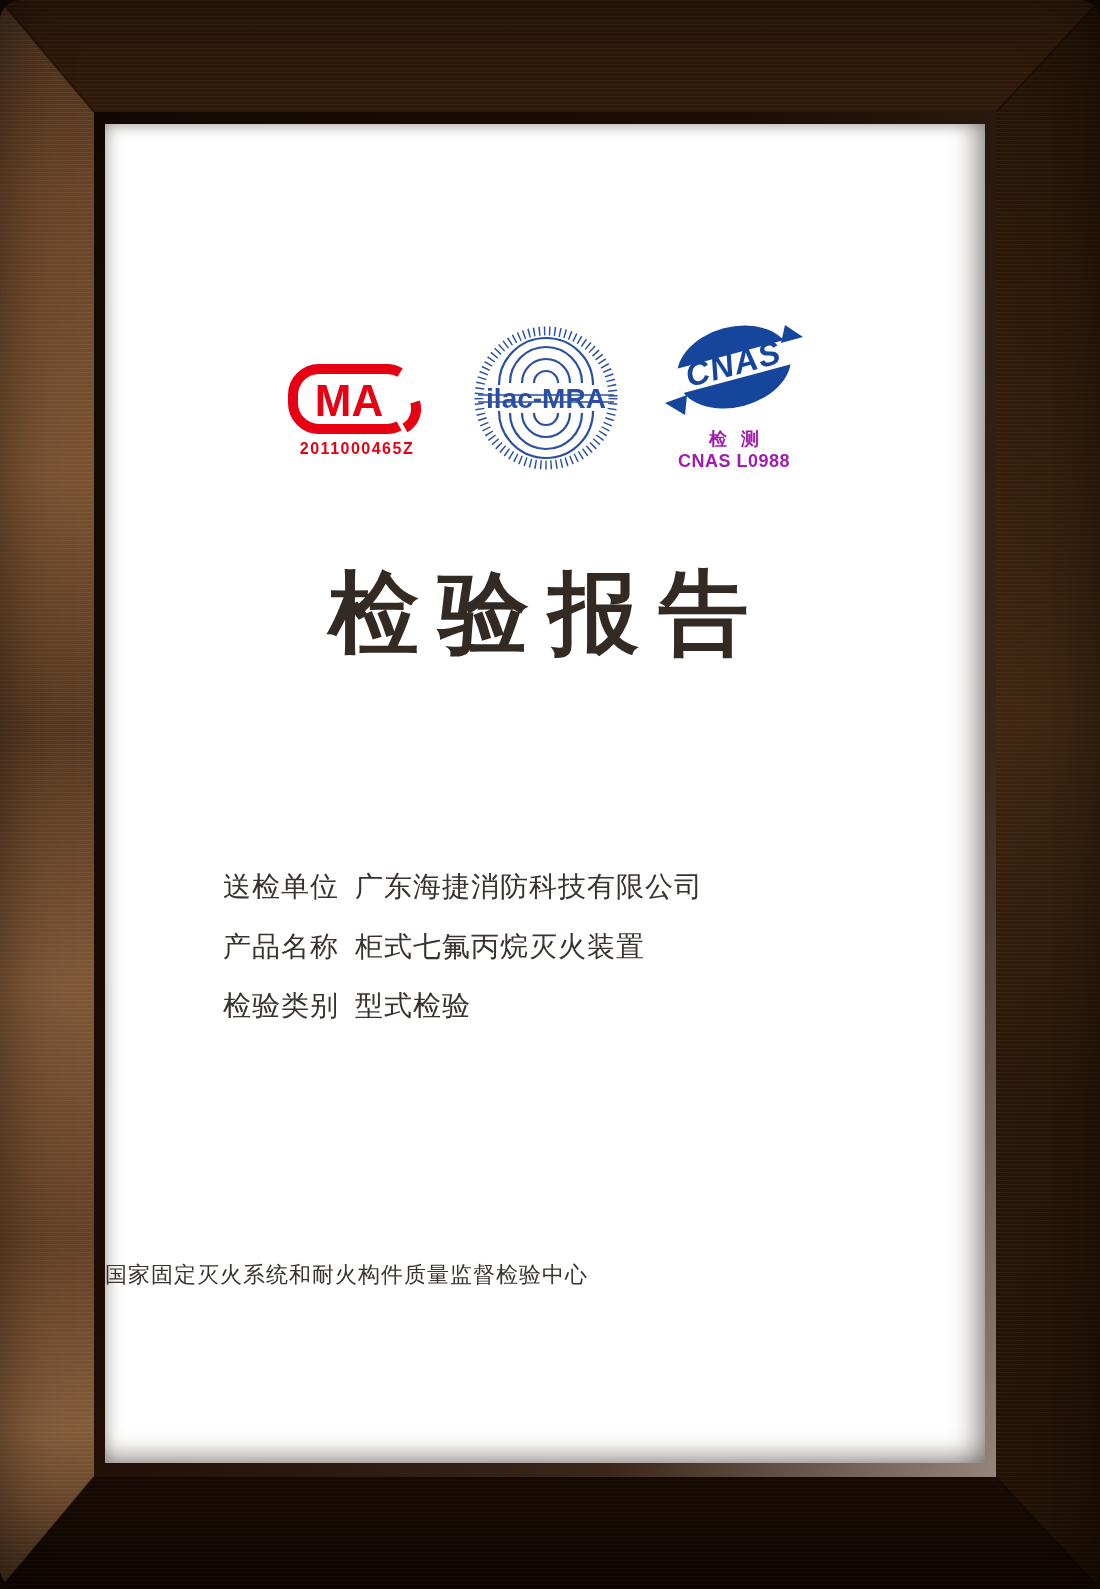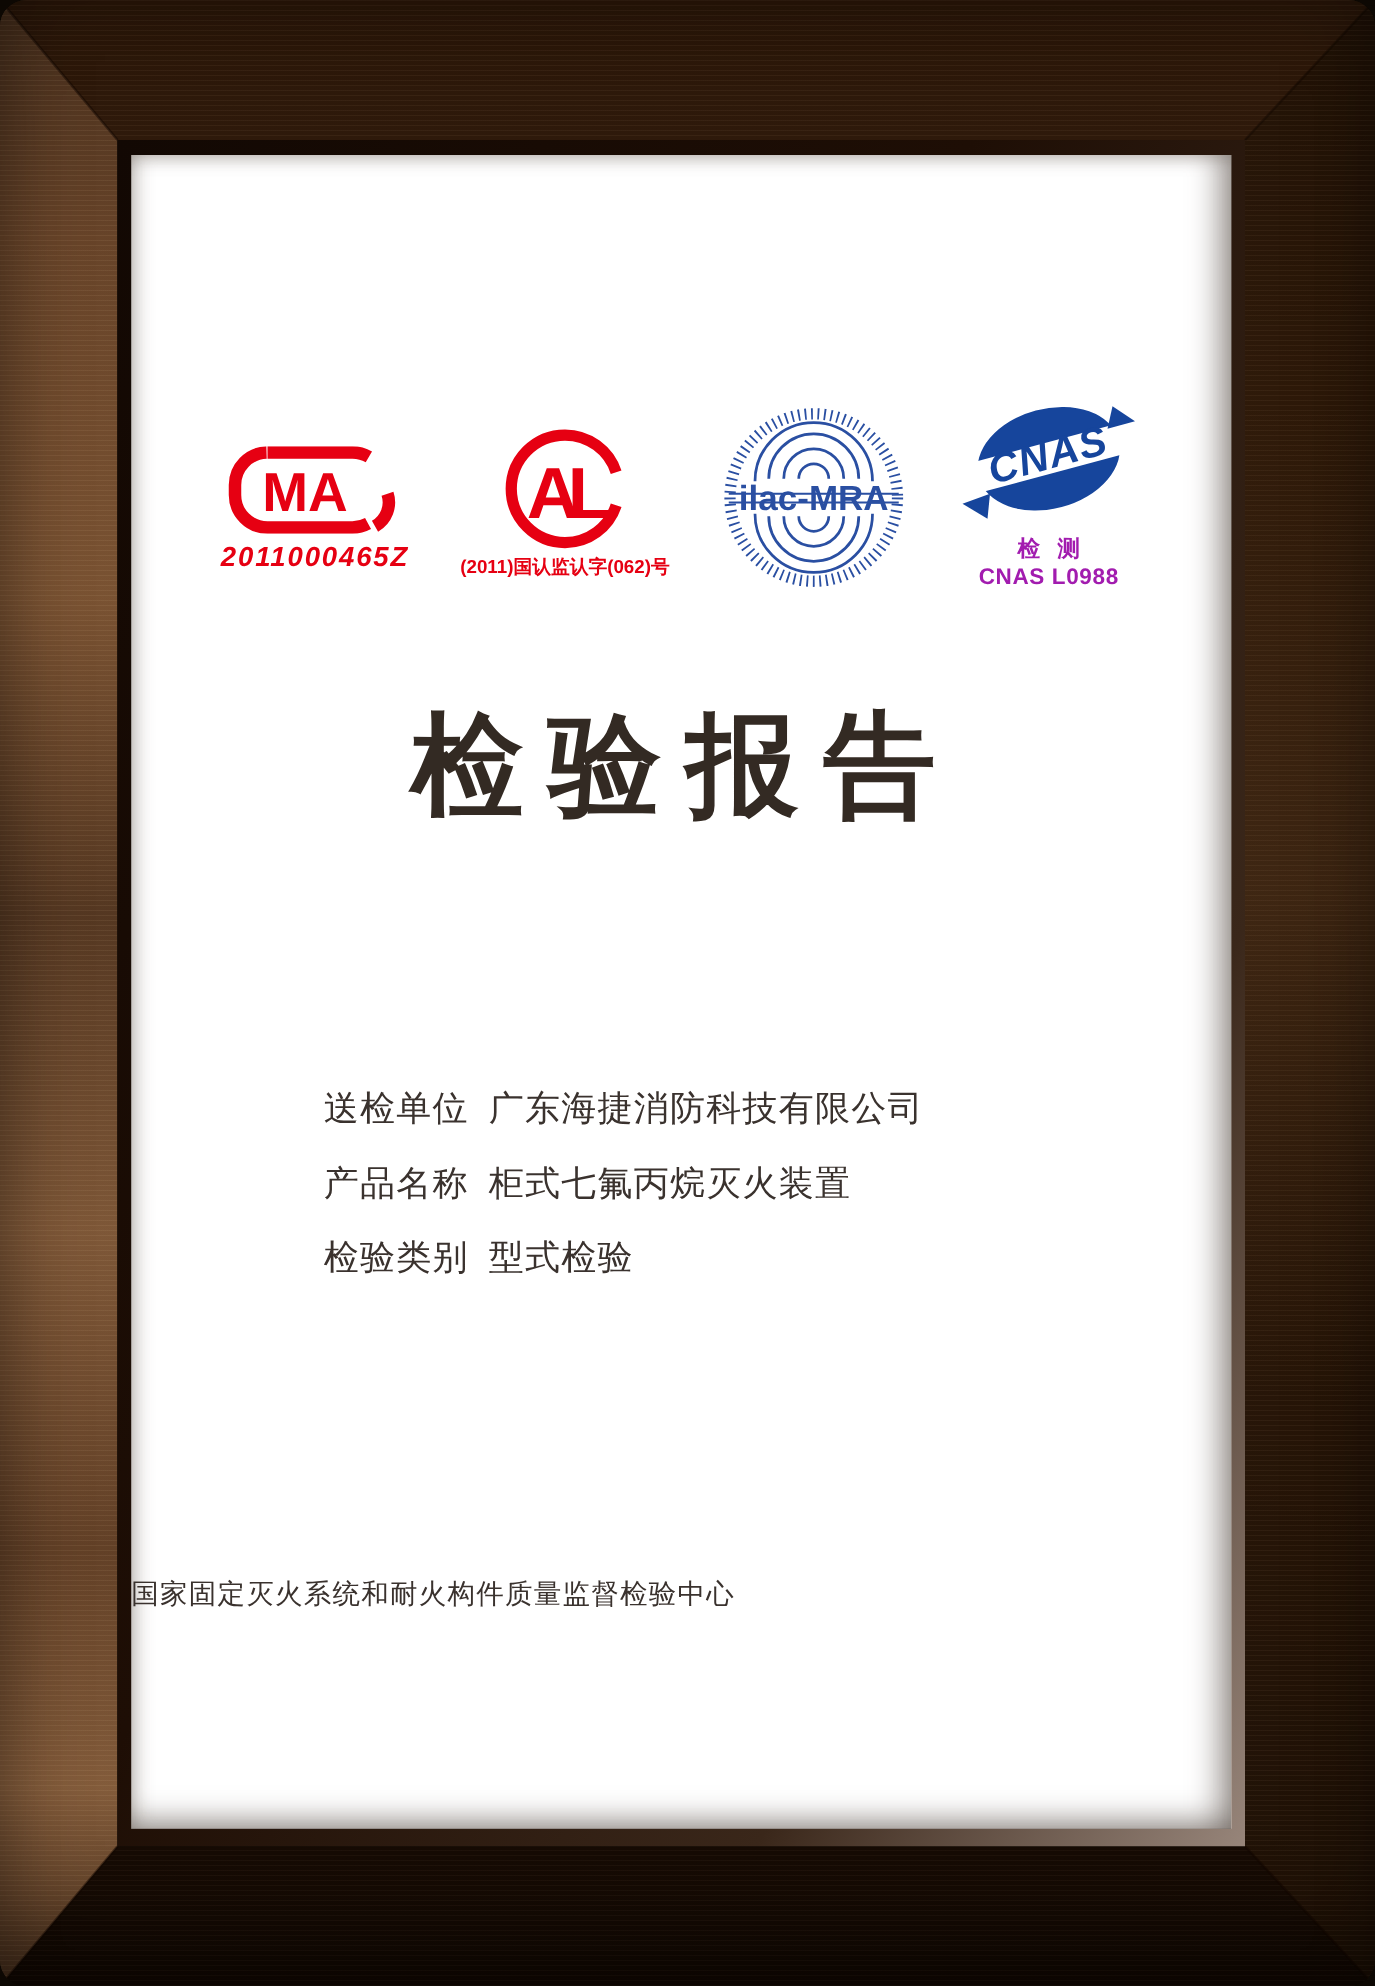--- a/index.html
+++ b/index.html
@@ -57,37 +57,37 @@
   .logo-row{
     position:absolute;left:0;top:192px;width:100%;height:158px;
     display:flex;justify-content:center;align-items:flex-end;gap:30px;
   }
   .logo{display:flex;flex-direction:column;align-items:center;justify-content:flex-end;}
   .logo-cma{width:160px;padding-bottom:16px;}
   .logo-al{width:180px;padding-bottom:12px;}
   .logo-ilac{width:158px;}
   .logo-cnas{width:158px;padding-bottom:2px;}
   .cap{line-height:1.15;white-space:nowrap;text-align:center;}
-  .cap-cma{color:#e60012;font-size:22px;font-weight:600;letter-spacing:1.5px;margin-top:6px;font-style:italic;}
+  .cap-cma{color:#e60012;font-size:16px;font-weight:600;letter-spacing:1.5px;margin-top:6px;}
   .cap-al{color:#e60012;font-size:15px;font-weight:600;margin-top:5px;}
   .cap-cnas-cn{color:#a21caf;font-size:18px;font-weight:700;letter-spacing:14px;padding-left:14px;margin-top:10px;}
   .cap-cnas-code{color:#a21caf;font-size:18px;font-weight:800;letter-spacing:.5px;margin-top:2px;}
   
   .title{
     position:absolute;left:0;top:444px;width:100%;margin:0;
     text-align:center;font-size:90px;line-height:1;font-weight:900;
     color:#332a23;letter-spacing:20px;padding-left:7px;box-sizing:border-box;
   }
   .report-no{
     position:absolute;left:0;top:628px;width:100%;text-align:center;
     font-family:"Liberation Serif","DejaVu Serif",serif;font-weight:700;
     font-size:30px;color:#262220;letter-spacing:.5px;
   }
   .fields{position:absolute;left:118px;top:746px;}
-  .field{display:flex;gap:16px;margin-bottom:26px;font-size:28px;line-height:1.2;color:#3a322e;letter-spacing:1px;margin-left:36px;}
+  .field{display:flex;gap:16px;margin-bottom:26px;font-size:28px;line-height:1.2;color:#3a322e;letter-spacing:1px;}
   .field .label{white-space:nowrap;}
   .field .value{white-space:nowrap;text-align:right;}
   .footer-line{
     position:absolute;left:0;top:1136px;width:100%;
     font-size:22px;color:#3a322e;letter-spacing:1px;
   }
 </style>
 </head>
 <body>
 
@@ -113,27 +113,20 @@
 
         <div class="logo logo-cma">
           <svg width="140" height="70" viewBox="0 0 140 70">
             <rect x="6" y="5" width="120" height="60" rx="26" fill="none" stroke="#e60012" stroke-width="10" pathLength="100" stroke-dasharray="26 20 54"></rect>
             <path d="M118 64 a22 22 0 0 0 10 -26" fill="none" stroke="#e60012" stroke-width="10"></path>
             <text x="62" y="52" text-anchor="middle" font-size="44" font-weight="900" fill="#e60012">MA</text>
           </svg>
           <div class="cap cap-cma">2011000465Z</div>
         </div>
 
-        <div class="logo logo-al">
-          <svg width="120" height="98" viewBox="0 0 120 98">
-            <circle cx="60" cy="49" r="43" fill="none" stroke="#e60012" stroke-width="9" pathLength="100" stroke-dasharray="0 5 90 5"></circle>
-            <text x="59" y="72" text-anchor="middle" font-size="58" font-weight="900" letter-spacing="-9" fill="#e60012">AL</text>
-          </svg>
-          <div class="cap cap-al">(2011)国认监认字(062)号</div>
-        </div>
 
         <div class="logo logo-ilac">
           <svg width="152" height="152" viewBox="0 0 152 152">
             <circle cx="76" cy="76" r="67" fill="none" stroke="#2a4fa2" stroke-width="9" pathLength="290" stroke-dasharray="1 2.6"></circle>
             <g fill="none" stroke="#2a4fa2" stroke-width="2.2">
               <path d="M64 61 A12 12 0 0 1 88 61"></path>
               <path d="M52 61 A24 24 0 0 1 100 61"></path>
               <path d="M40 61 A36 36 0 0 1 112 61"></path>
               <path d="M29 63 A47 47 0 0 1 123 63"></path>
               <path d="M64 91 A12 12 0 0 0 88 91"></path>

